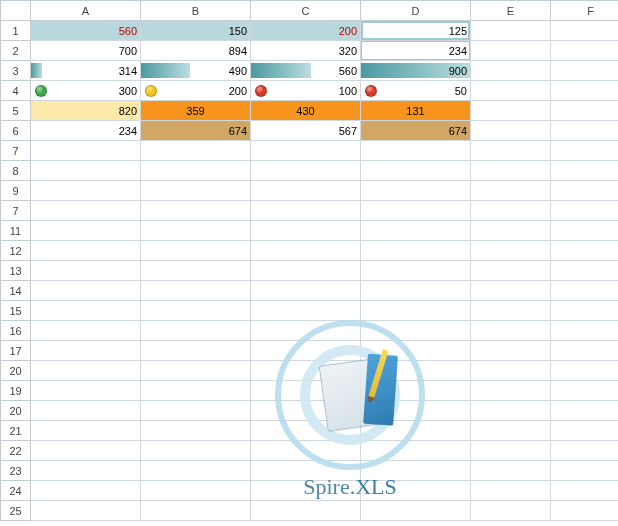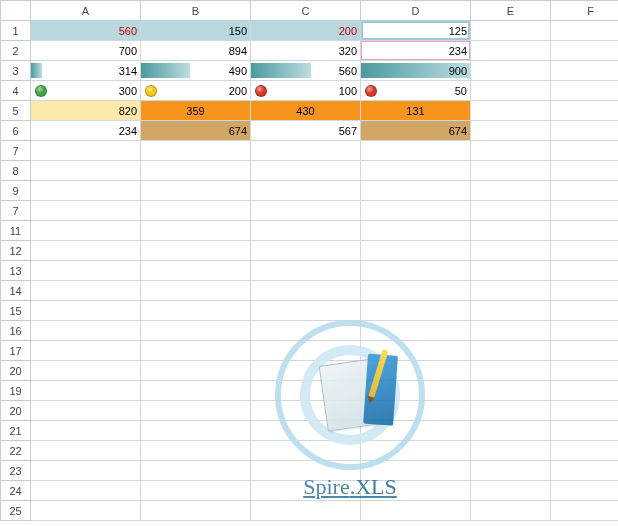--- a/index.html
+++ b/index.html
@@ -142,21 +142,20 @@
     position:absolute; bottom:-6px; left:-1px;
     border-left:4px solid transparent;
     border-right:4px solid transparent;
     border-top:7px solid #6b4a2b;
   }
   .brand {
     margin-top: 4px;
     font-size: 22px;
     color: #3b7aa0;
     font-family: Georgia, serif;
-    text-decoration: underline;
   }
   .brand .xls { color: #2a6f9a; }
   .brand-sub {
     font-size: 12px;
     color: #4a4a4a;
     font-style: italic;
     font-family: Georgia, serif;
     margin-top: -2px;
   }
   .brand-sub .net { font-weight: bold; font-style: normal;}

